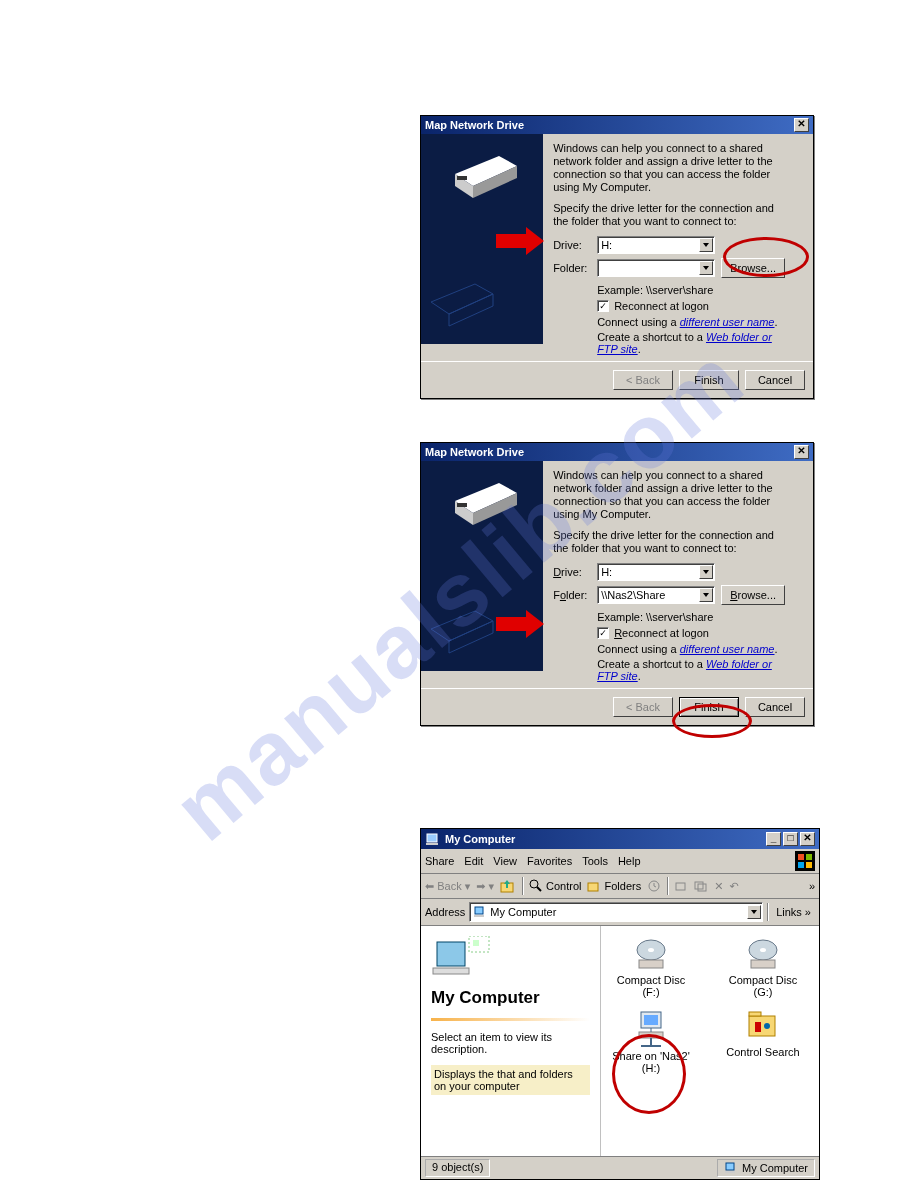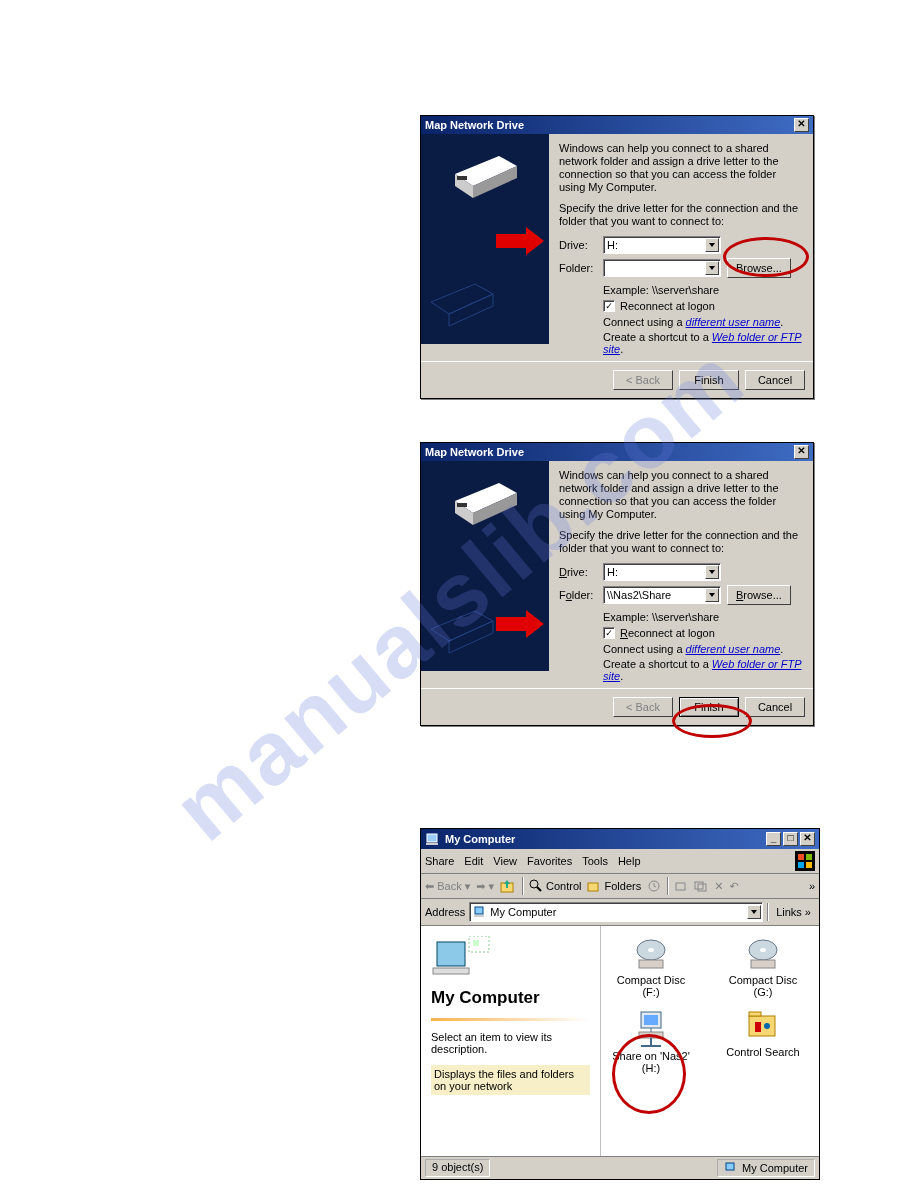--- a/index.html
+++ b/index.html
@@ -64,21 +64,21 @@
   .wizard-left {
     width: 128px;
     height: 210px;
     background: #0b1c44;
     position: relative;
     overflow: hidden;
   }
   .wizard-left svg { display:block; }
   .wizard-right {
     flex: 1;
-    padding: 8px 10px 6px 10px;
+    padding: 8px 28px 6px 10px;
     position: relative;
   }
   .desc { line-height: 13px; margin-bottom: 8px; }
   .row { display: flex; align-items: center; margin-bottom: 4px; }
   .lbl { width: 44px; }
   .combo, .textinput {
     background: #fff;
     border: 1px solid #808080;
     border-right-color: #fff;
     border-bottom-color: #fff;
@@ -474,21 +474,21 @@
     <div class="info-panel">
       <svg width="60" height="42">
         <rect x="6" y="6" width="28" height="24" fill="#8cc8e8" stroke="#046"></rect>
         <rect x="2" y="32" width="36" height="6" fill="#ddd" stroke="#888"></rect>
         <rect x="38" y="0" width="20" height="16" fill="none" stroke="#8c8" stroke-dasharray="2"></rect>
         <rect x="42" y="4" width="6" height="6" fill="#cfc"></rect>
       </svg>
       <h2>My Computer</h2>
       <div class="rule"></div>
       <div class="small">Select an item to view its description.</div>
-      <div class="hint">Displays the files and folders on your network</div>
+      <div class="hint">Displays the that and folders on your computer</div>
     </div>
 
     <div class="icon-area">
       <div class="drive-item">
         <svg width="40" height="36">
             <ellipse cx="20" cy="14" rx="14" ry="10" fill="#ccd8e0" stroke="#678"></ellipse>
             <ellipse cx="20" cy="14" rx="3" ry="2" fill="#fff"></ellipse>
             <rect x="8" y="24" width="24" height="8" fill="#d8d0c8" stroke="#888"></rect>
           </svg>
         <div>Compact Disc (F:)</div>

